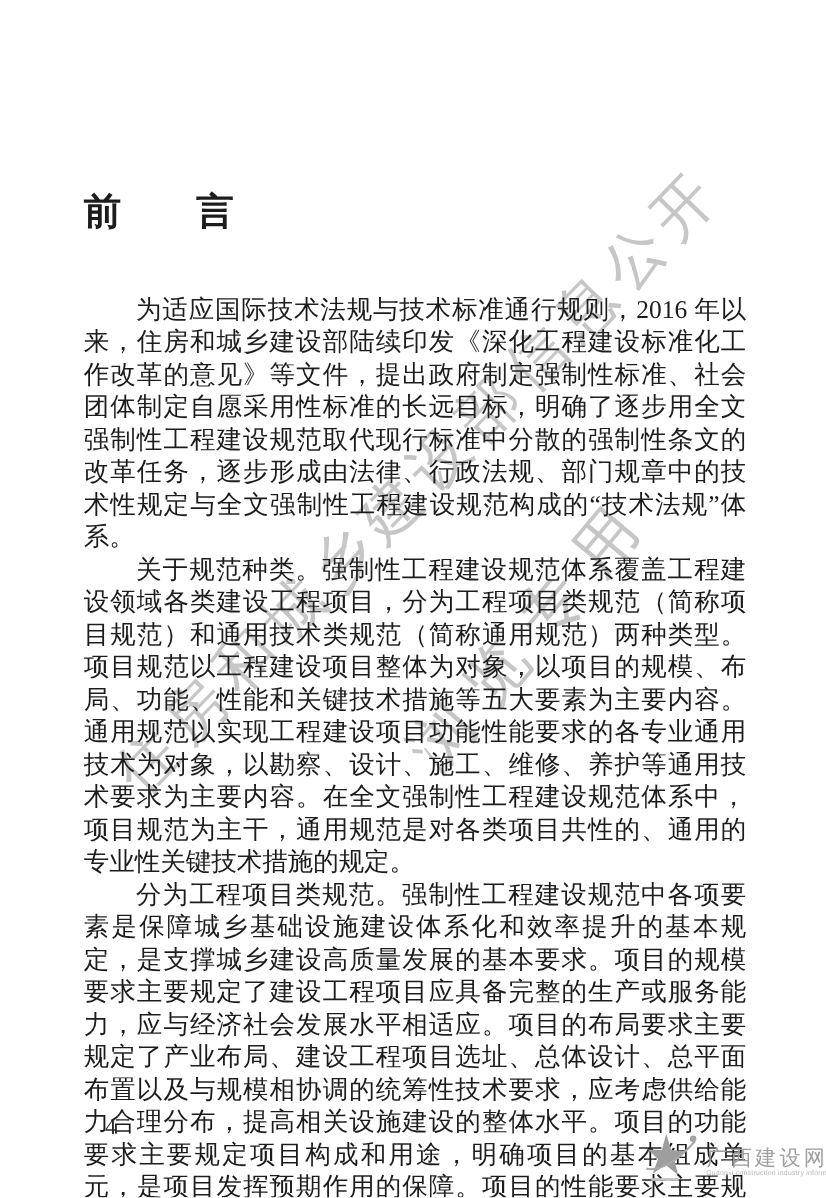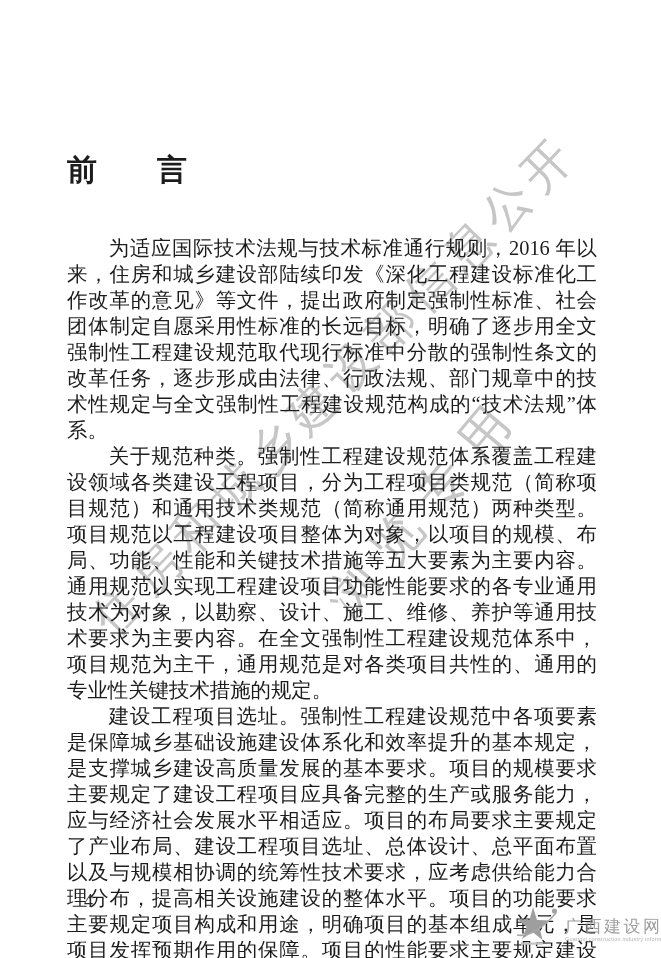--- a/index.html
+++ b/index.html
@@ -114,21 +114,21 @@
   <div class="wm wm1">住房和城乡建设部信息公开</div>
   <div class="wm wm2">浏览专用</div>
 
   <div class="content">
     <h1 class="title">前　　言</h1>
 
     <p class="para"><span class="lead"></span><span>为适应国际技术法规与技术标准通行规则，2016 年以来，住房和城乡建设部陆续印发《深化工程建设标准化工作改革的意见》等文件，提出政府制定强制性标准、社会团体制定自愿采用性标准的长远目标，明确了逐步用全文强制性工程建设规范取代现行标准中分散的强制性条文的改革任务，逐步形成由法律、行政法规、部门规章中的技术性规定与全文强制性工程建设规范构成的“技术法规”体系。</span></p>
 
     <p class="para"><span class="lead">关于规范种类</span><span>。强制性工程建设规范体系覆盖工程建设领域各类建设工程项目，分为工程项目类规范（简称项目规范）和通用技术类规范（简称通用规范）两种类型。项目规范以工程建设项目整体为对象，以项目的规模、布局、功能、性能和关键技术措施等五大要素为主要内容。通用规范以实现工程建设项目功能性能要求的各专业通用技术为对象，以勘察、设计、施工、维修、养护等通用技术要求为主要内容。在全文强制性工程建设规范体系中，项目规范为主干，通用规范是对各类项目共性的、通用的专业性关键技术措施的规定。</span></p>
 
-    <p class="para"><span class="lead">建设工程项目选址</span><span>。强制性工程建设规范中各项要素是保障城乡基础设施建设体系化和效率提升的基本规定，是支撑城乡建设高质量发展的基本要求。项目的规模要求主要规定了建设工程项目应具备完整的生产或服务能力，应与经济社会发展水平相适应。项目的布局要求主要规定了产业布局、建设工程项目选址、总体设计、总平面布置以及与规模相协调的统筹性技术要求，应考虑供给能力合理分布，提高相关设施建设的整体水平。项目的功能要求主要规定项目构成和用途，明确项目的基本组成单元，是项目发挥预期作用的保障。项目的性能要求主要规定建设工程</span></p>
+    <p class="para"><span class="lead">分为工程项目类规范</span><span>。强制性工程建设规范中各项要素是保障城乡基础设施建设体系化和效率提升的基本规定，是支撑城乡建设高质量发展的基本要求。项目的规模要求主要规定了建设工程项目应具备完整的生产或服务能力，应与经济社会发展水平相适应。项目的布局要求主要规定了产业布局、建设工程项目选址、总体设计、总平面布置以及与规模相协调的统筹性技术要求，应考虑供给能力合理分布，提高相关设施建设的整体水平。项目的功能要求主要规定项目构成和用途，明确项目的基本组成单元，是项目发挥预期作用的保障。项目的性能要求主要规定建设工程</span></p>
   </div>
 
   <div class="pagenum">4</div>
 
   <div class="logo">
     <svg class="star-svg" width="44" height="48" viewBox="0 0 44 48" xmlns="http://www.w3.org/2000/svg">
       <path d="M17 8 L21 21 L33 22 L23.5 28.5 L26.5 41 L16.5 33 L6 40 L10.5 28 L2 20.5 L13.5 21 Z" fill="#9e9e9e"></path>
       <path d="M1 36 C 12 38, 26 30, 40 14" fill="none" stroke="#a8a8a8" stroke-width="1.6"></path>
       <circle cx="38.5" cy="12" r="2.6" fill="#a3a3a3"></circle>
       <rect x="5" y="43.5" width="22" height="2.2" fill="#c2c2c2"></rect>

